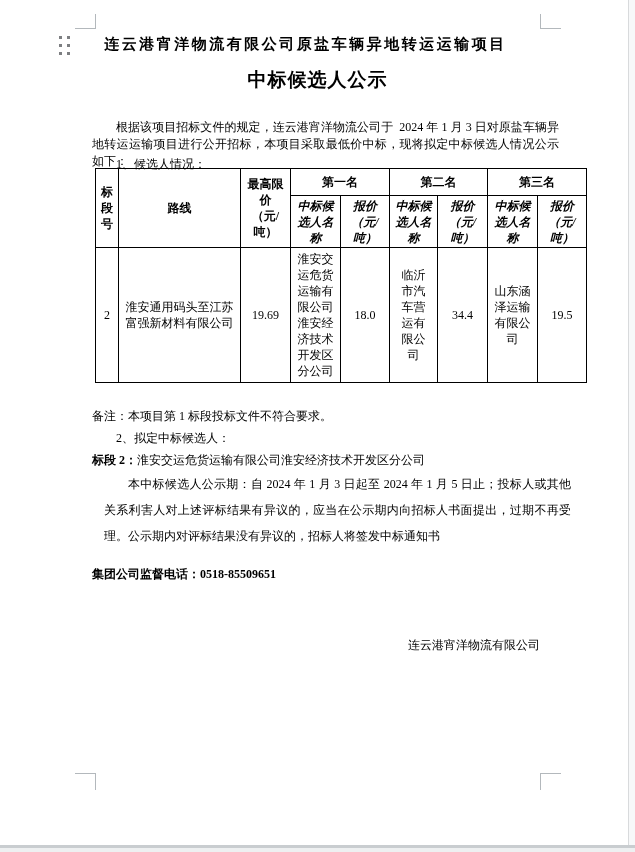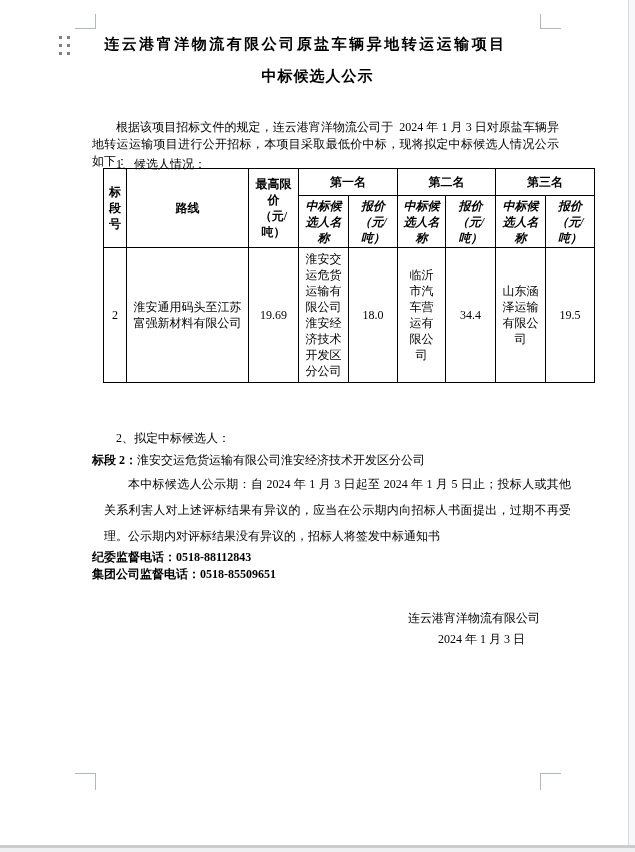--- a/index.html
+++ b/index.html
@@ -20,39 +20,39 @@
   .mark{position:absolute;width:20px;height:14px;border:0 solid #b3b8bc;}
   .mark.tl{left:75px;top:14px;border-right-width:1px;border-bottom-width:1px;}
   .mark.tr{left:540px;top:14px;border-left-width:1px;border-bottom-width:1px;}
   .mark.bl{left:75px;top:773px;height:16px;border-right-width:1px;border-top-width:1px;}
   .mark.br{left:540px;top:773px;height:16px;border-left-width:1px;border-top-width:1px;}
   
   .dots{position:absolute;left:59px;top:36px;display:grid;grid-template-columns:3px 3px;grid-template-rows:3px 3px 3px;column-gap:5px;row-gap:5px;}
   .dots i{background:#7d7f82;width:3px;height:3px;display:block;}
   
   .title1{position:absolute;left:0;top:35px;width:611px;text-align:center;font-weight:bold;font-size:15px;letter-spacing:2.5px;}
-  .title2{position:absolute;left:0;top:67px;width:635px;text-align:center;font-weight:bold;font-size:15px;letter-spacing:1px;}
+  .title2{position:absolute;left:0;top:67px;width:635px;text-align:center;font-weight:bold;font-size:19px;letter-spacing:1px;}
   
   .blk{position:absolute;font-size:12px;line-height:17px;margin-top:8px;}
   .intro{left:92px;top:111px;width:467px;text-indent:2em;text-align:justify;white-space:pre-wrap;}
   .item1{left:116px;top:148px;}
   .note{left:92px;top:400px;}
   .item2{left:116px;top:422px;}
   .winner{left:92px;top:444px;width:467px;}
   .winner b{font-weight:bold;}
   .announce{left:104px;top:463px;width:467px;text-indent:2em;text-align:justify;line-height:26px;}
   .phone1{left:92px;top:541px;font-weight:bold;}
   .phone2{left:92px;top:558px;font-weight:bold;}
-  .sig{left:92px;top:600px;width:448px;text-align:right;line-height:21px;}
+  .sig{left:92px;top:627px;width:448px;text-align:right;line-height:21px;}
   .sig .date{padding-right:15px;}
   
   table.bid{
     position:absolute;left:95px;top:168px;
     border-collapse:collapse;table-layout:fixed;
-    font-size:12px;line-height:16px;margin-left:8px;
+    font-size:12px;line-height:16px;
   }
   table.bid td{
     border:1px solid #000;
     text-align:center;vertical-align:middle;
     padding:0;overflow:hidden;
   }
   table.bid tr.h1 td, table.bid tr.h2 td{font-weight:bold;}
   table.bid td.pre{white-space:pre-line;}
   table.bid td.pad6{padding:0 6px;}
   table.bid td.pad5{padding:0 5px;}
@@ -135,31 +135,30 @@
       <td class="pad6">淮安交运危货运输有限公司淮安经济技术开发区分公司</td>
       <td>18.0</td>
       <td class="pad6">临沂市汽车营运有限公司</td>
       <td>34.4</td>
       <td class="pad6">山东涵泽运输有限公司</td>
       <td>19.5</td>
     </tr>
   </tbody>
     </table>
 
+  <div class="blk note">备注：本项目第 1 标段投标文件不符合要求。</div>
   <div class="blk item2">2、拟定中标候选人：</div>
   <div class="blk winner">
     <b>标段 2：</b><span>淮安交运危货运输有限公司淮安经济技术开发区分公司</span>
   </div>
 
   <div class="blk announce">本中标候选人公示期：自 2024 年 1 月 3 日起至 2024 年 1 月 5 日止；投标人或其他关系利害人对上述评标结果有异议的，应当在公示期内向招标人书面提出，过期不再受理。公示期内对评标结果没有异议的，招标人将签发中标通知书</div>
 
-  <div class="blk phone1">纪委监督电话：0518-88112843</div>
   <div class="blk phone2">集团公司监督电话：0518-85509651</div>
 
   <div class="blk sig">
     <div>连云港宵洋物流有限公司</div>
-    <div class="date">2024 年 1 月 3 日</div>
   </div>
 
   <div class="right-strip"></div>
   <div class="bottom-edge"></div>
   <div class="app-bg-bottom"></div>
 </div>
 
 </body></html>

